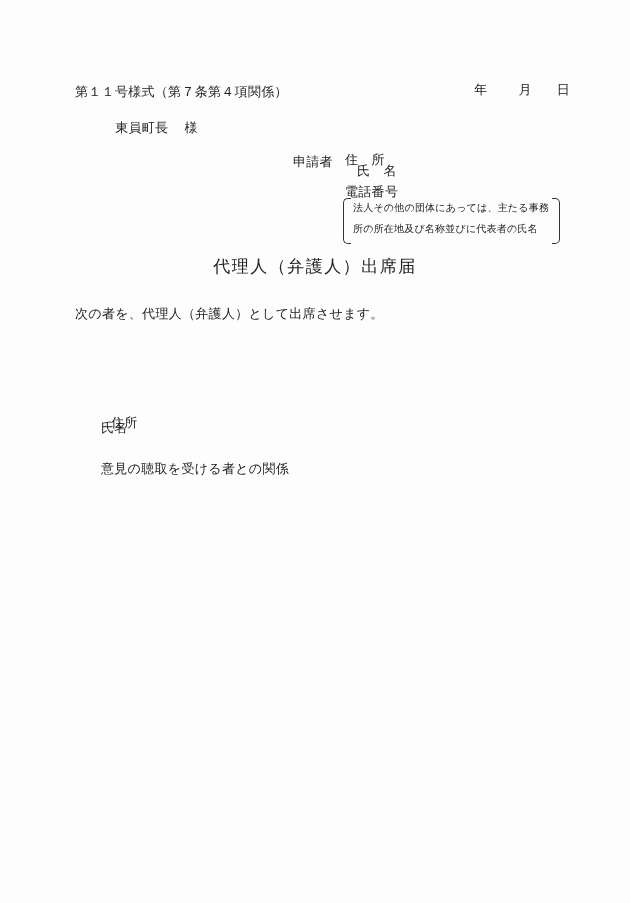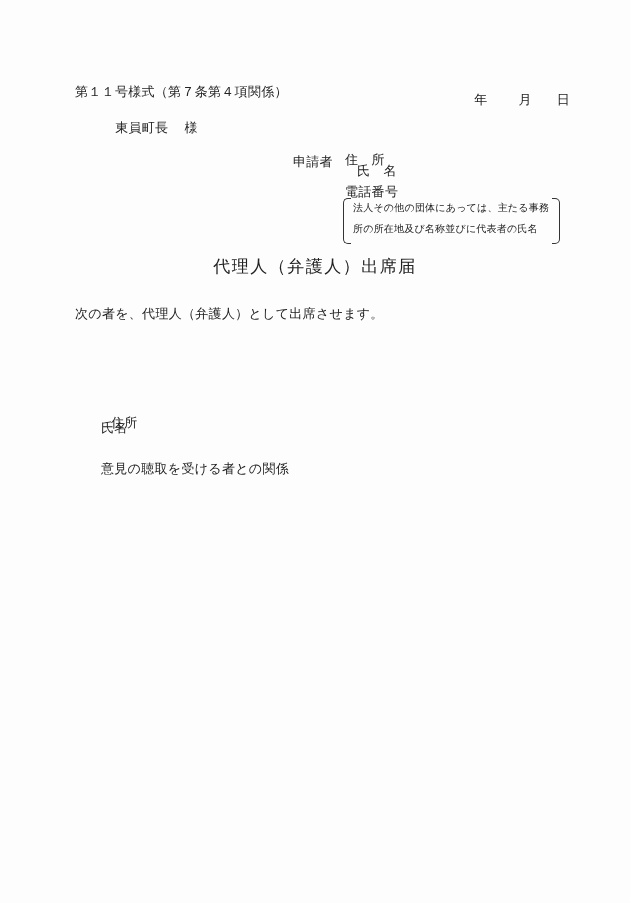--- a/index.html
+++ b/index.html
@@ -56,21 +56,21 @@
     text-align: center;
   }
 </style>
 </head>
 <body>
 
 <div class="page">
 
   <div class="abs fs-main" style="left:75px; top:48px;margin-top:36px;">第１１号様式（第７条第４項関係）</div>
 
-  <div class="abs fs-main" style="left:460px; top:76px;">
+  <div class="abs fs-main" style="left:460px; top:66px;">
     <span>年</span><span style="margin-left:31px;">月</span><span style="margin-left:25px;">日</span>
   </div>
 
   <div class="abs fs-main" style="left:101px; top:104px;">
     <span>東員町長</span><span style="margin-left:16px;">様</span>
   </div>
 
   <div class="abs fs-main" style="left:293px; top:154px;">申請者</div>
 
   <div class="abs fs-main" style="left:345px; top:152px;">住　所</div>

